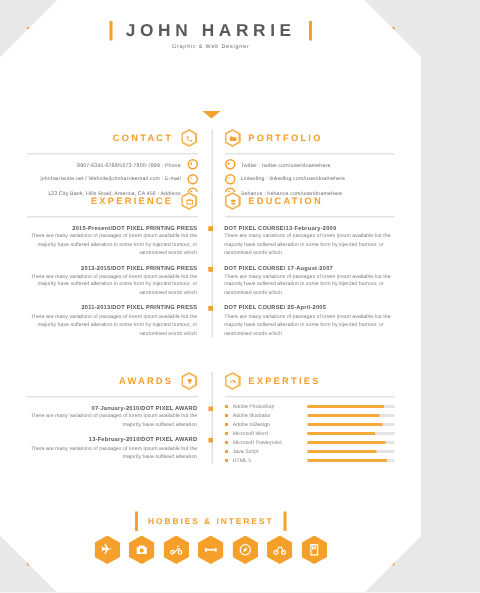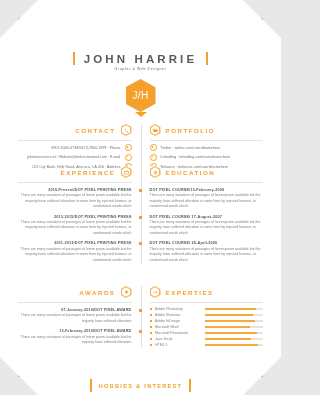--- a/index.html
+++ b/index.html
@@ -18,21 +18,21 @@
   .tri-bl{bottom:18px;left:18px;border-left:30px solid #f4a02a;border-top:30px solid transparent;}
   .tri-br{bottom:18px;right:18px;border-right:30px solid #f4a02a;border-top:30px solid transparent;}
 
   
   .sheet{
     position:absolute;inset:0;background:#ffffff;
     -webkit-clip-path:polygon(0 38px,38px 0,243px 0,281px 38px,281px 357px,243px 395px,38px 395px,0 357px);
     clip-path:polygon(0 38px,38px 0,243px 0,281px 38px,281px 357px,243px 395px,38px 395px,0 357px);
   }
 
-  .content{position:absolute;inset:0;margin-top:38px;}
+  .content{position:absolute;inset:0;}
 
   
   .name-row{
     position:absolute;top:14px;left:0;right:0;
     display:flex;align-items:center;justify-content:center;gap:9px;
   }
   .vbar{width:1.5px;height:13px;background:#f4a02a;}
   .name{
     font-size:11.5px;letter-spacing:3.1px;color:#58595b;font-weight:700;
     white-space:nowrap;
@@ -155,23 +155,20 @@
 
   <div class="content">
 
     <div class="name-row">
       <div class="vbar"></div>
       <div class="name">JOHN HARRIE</div>
       <div class="vbar"></div>
     </div>
     <div class="subtitle">Graphic &amp; Web Designer</div>
 
-    <div class="hex-mono">
-      <span>J/H</span>
-    </div>
     <div class="hex-point"></div>
 
     <div class="band" style="top:86px;left:18px;right:18px;">
       <div class="cols" style="position:relative;">
         <div class="divider"></div>
 
         <div class="col col-left">
           <div class="sec-head right-align">
             <div class="sec-title">CONTACT</div>
             <div class="hex-ico">

